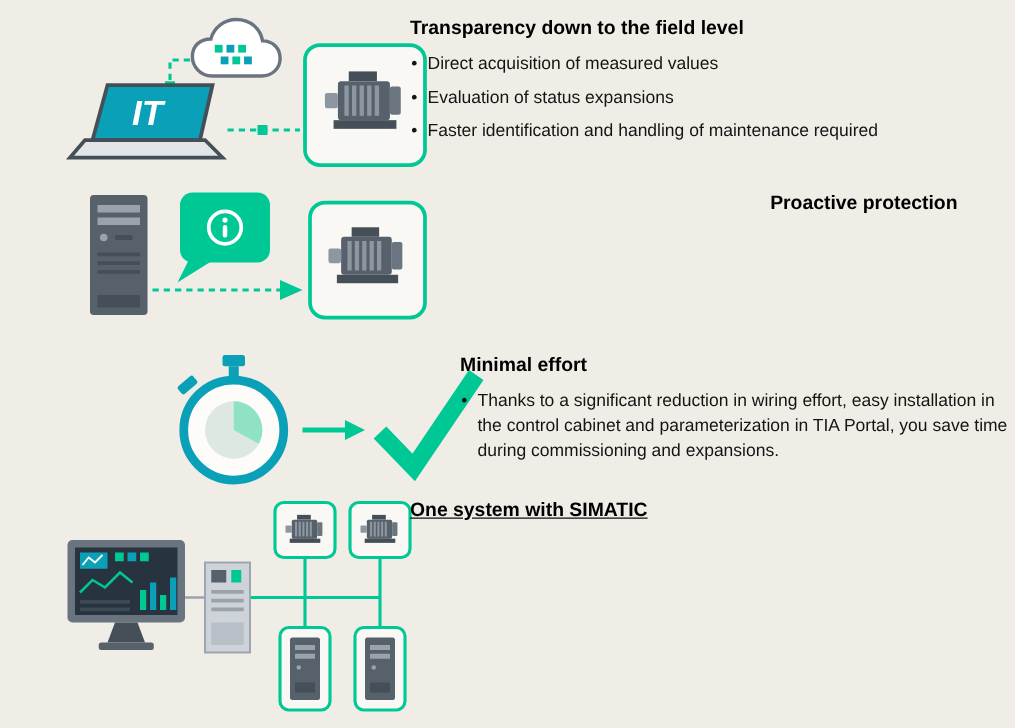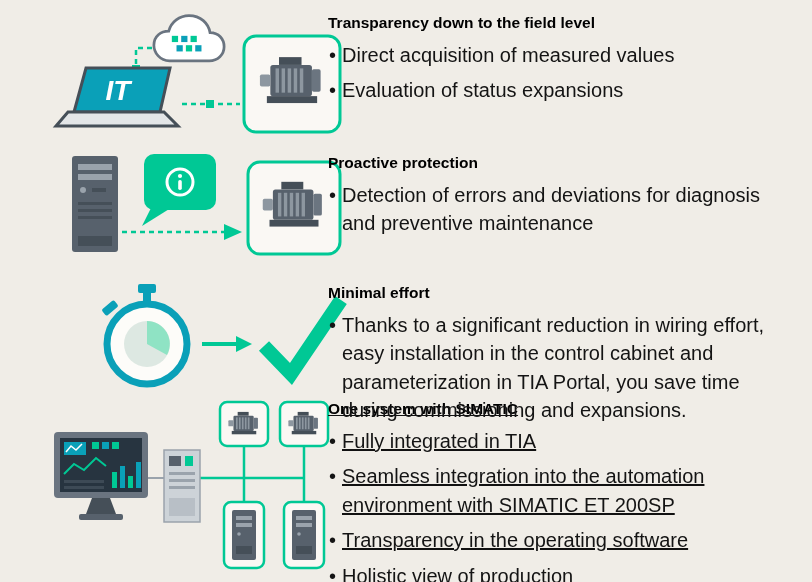--- a/index.html
+++ b/index.html
@@ -6,31 +6,31 @@
   html,body {
     width:812px; height:582px;
     background:#f0ede7;
     font-family:"Liberation Sans", sans-serif;
     color:#111;
     overflow:hidden;
   }
   .page { width:812px; height:582px; padding-top:10px; }
   .row { display:flex; align-items:flex-start; }
   .row-1 { height:140px; }
-  .row-2 { height:130px; }
-  .row-3 { height:116px; }
+  .row-2 { height:130px;text-align:right; }
+  .row-3 { height:116px;padding-left:40px; }
   .row-4 { height:186px;text-decoration:underline; }
   .icon-col { width:322px; flex:none; padding-left:52px; }
   .icon-col svg { display:block; margin-top:2px; }
   .text-col { width:472px; flex:none; padding:4px 28px 0 6px; }
   .title { font-size:15.5px; font-weight:bold; color:#000; margin-bottom:9px; }
   .bullets { list-style:none; }
   .bullets li {
     position:relative; padding-left:14px;
-    font-size:20px; line-height:1.42; margin-bottom:7px; color:#141414;
+    font-size:14px; line-height:1.42; margin-bottom:7px; color:#141414;
   }
   .bullets li::before { content:"•"; position:absolute; left:1px; top:0; }
 </style>
 </head>
 <body>
 
 <div class="page">
 
   <div class="row row-1">
     <div class="icon-col">
@@ -71,20 +71,21 @@
           <rect x="192" y="24" width="96" height="96" rx="12" fill="#faf8f4" stroke="#00c895" stroke-width="3"></rect>
           <use href="#motor-lg" x="201" y="33" width="78" height="78"></use>
         </g>
       </svg>
     </div>
     <div class="text-col">
       <div class="title">Transparency down to the field level</div>
       <ul class="bullets">
         <li>Direct acquisition of measured values</li>
         <li>Evaluation of status expansions</li>
+        <li>Faster identification and handling of maintenance required</li>
       </ul>
     </div>
   </div>
 
   <div class="row row-2">
     <div class="icon-col">
       <svg width="300" height="112" viewBox="0 0 300 112">
         <path d="M70 80 H172" fill="none" stroke="#00c895" stroke-width="2.5" stroke-dasharray="5 4"></path>
         <polygon points="172,72 190,80 172,88" fill="#00c895"></polygon>
         <g>
@@ -107,21 +108,20 @@
         </g>
         <g>
           <rect x="196" y="10" width="92" height="92" rx="12" fill="#faf8f4" stroke="#00c895" stroke-width="3"></rect>
           <use href="#motor-lg" x="204" y="18" width="76" height="76"></use>
         </g>
       </svg>
     </div>
     <div class="text-col">
       <div class="title">Proactive protection</div>
       <ul class="bullets">
-        <li>Detection of errors and deviations for diagnosis and preventive maintenance</li>
       </ul>
     </div>
   </div>
 
   <div class="row row-3">
     <div class="icon-col">
       <svg width="300" height="112" viewBox="0 0 300 112">
         <g>
           <rect x="86" y="2" width="18" height="9" rx="2" fill="#0aa0b8"></rect>
           <rect x="91" y="11" width="8" height="8" fill="#0aa0b8"></rect>
@@ -204,22 +204,16 @@
           <rect x="240" y="112" width="24" height="50" rx="2" fill="#57616c"></rect>
           <rect x="244" y="118" width="16" height="4" fill="#9aa3ac"></rect>
           <rect x="244" y="125" width="16" height="4" fill="#9aa3ac"></rect>
           <circle cx="247" cy="136" r="1.8" fill="#9aa3ac"></circle>
           <rect x="244" y="148" width="16" height="8" fill="#454f58"></rect>
         </g>
       </svg>
     </div>
     <div class="text-col">
       <div class="title">One system with SIMATIC</div>
-      <ul class="bullets">
-        <li>Fully integrated in TIA</li>
-        <li>Seamless integration into the automation environment with SIMATIC ET 200SP</li>
-        <li>Transparency in the operating software</li>
-        <li>Holistic view of production</li>
-      </ul>
     </div>
   </div>
 
 </div>
 
 </body></html>

